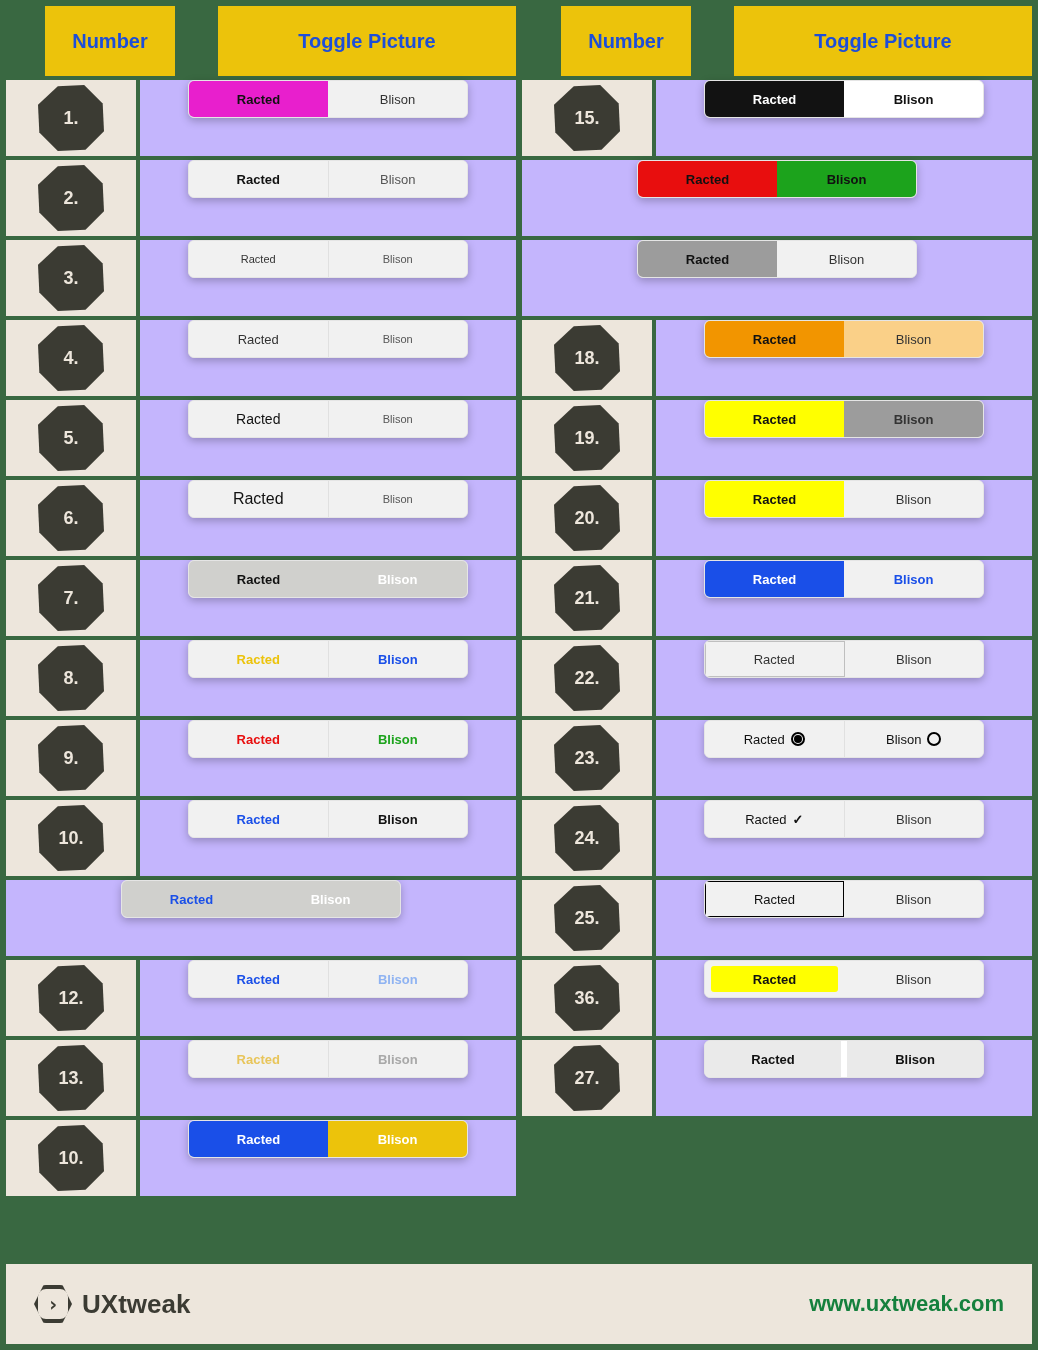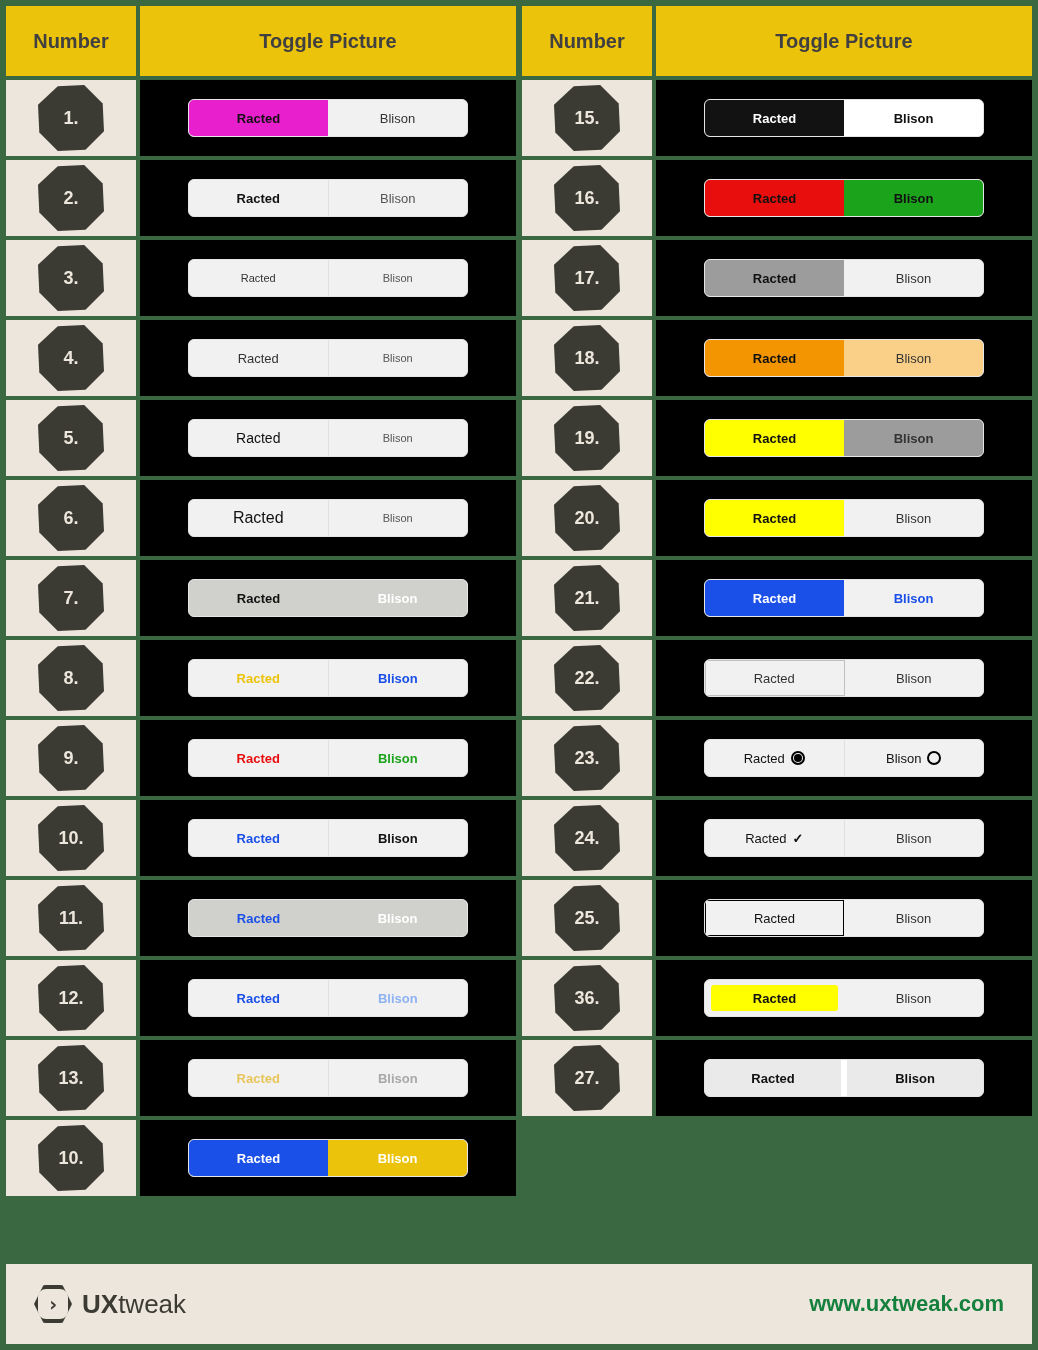--- a/index.html
+++ b/index.html
@@ -30,21 +30,22 @@
     gap: 4px;
     height: 70px;
   }
   .header-cell {
     background: #ECC30B;
     display: flex;
     align-items: center;
     justify-content: center;
     font-size: 20px;
     font-weight: 700;
-    color: #404040;
+    color: #1d4ed8;
+    margin-left: 39px;
   }
   .num-col { width: 130px; }
   .pic-col { flex: 1; }
   .row {
     display: flex;
     gap: 4px;
     height: 76px;
   }
   .num-cell {
     width: 130px;
@@ -60,23 +61,23 @@
     color: #EDE6DC;
     font-weight: 700;
     font-size: 18px;
     display: flex;
     align-items: center;
     justify-content: center;
     clip-path: polygon(30% 2%, 70% 0%, 98% 28%, 100% 70%, 72% 98%, 30% 100%, 2% 72%, 0% 30%);
   }
   .pic-cell {
     flex: 1;
-    background: #000000;
-    display: flex;
-    align-items: center;
+    background: #c4b5fd;
+    display: flex;
+    align-items: flex-start;
     justify-content: center;
     padding: 0 18px;
   }
   .toggle {
     display: flex;
     width: 280px;
     height: 38px;
     border-radius: 6px;
     overflow: hidden;
     box-shadow: 0 3px 8px rgba(0,0,0,0.25);
@@ -116,21 +117,21 @@
     font-weight:800; font-size:20px;
     font-family: monospace;
   }
   .url {
     font-size: 22px;
     font-weight: 700;
     color: #15803d;
   }
   .radio { width:14px; height:14px; border:2px solid #000; border-radius:50%; display:inline-flex; align-items:center; justify-content:center;}
   .radio.filled::after{content:"";width:8px;height:8px;background:#000;border-radius:50%;}
-  .light { font-weight: 400; }
+  .light { font-weight: 700; }
 </style>
 </head>
 <body>
 
 <div class="grid">
   <div class="col" id="col-left">
     <div class="header-row">
       <div class="header-cell num-col">Number</div>
       <div class="header-cell pic-col">Toggle Picture</div>
     </div>
@@ -278,23 +279,20 @@
             <div class="seg" style="background: rgb(241, 241, 241); color: rgb(26, 79, 232); font-weight: 700; border-right: 1px solid rgb(224, 224, 224);">
               <span>Racted</span>
             </div>
             <div class="seg" style="background: rgb(241, 241, 241); color: rgb(17, 17, 17); font-weight: 700;">
               <span>Blison</span>
             </div>
           </div>
         </div>
       </div>
       <div class="row">
-        <div class="num-cell">
-          <div class="badge">11.</div>
-        </div>
         <div class="pic-cell">
           <div class="toggle">
             <div class="seg" style="background: rgb(208, 208, 205); color: rgb(26, 79, 232); font-weight: 700;">
               <span>Racted</span>
             </div>
             <div class="seg" style="background: rgb(208, 208, 205); color: rgb(255, 255, 255); font-weight: 700;">
               <span>Blison</span>
             </div>
           </div>
         </div>
@@ -359,38 +357,32 @@
             <div class="seg" style="background: rgb(18, 18, 18); color: rgb(255, 255, 255); font-weight: 700;">
               <span>Racted</span>
             </div>
             <div class="seg" style="background: rgb(255, 255, 255); color: rgb(17, 17, 17); font-weight: 700;">
               <span>Blison</span>
             </div>
           </div>
         </div>
       </div>
       <div class="row">
-        <div class="num-cell">
-          <div class="badge">16.</div>
-        </div>
         <div class="pic-cell">
           <div class="toggle">
             <div class="seg" style="background: rgb(232, 14, 14); color: rgb(17, 17, 17); font-weight: 700;">
               <span>Racted</span>
             </div>
             <div class="seg" style="background: rgb(28, 163, 28); color: rgb(17, 17, 17); font-weight: 700;">
               <span>Blison</span>
             </div>
           </div>
         </div>
       </div>
       <div class="row">
-        <div class="num-cell">
-          <div class="badge">17.</div>
-        </div>
         <div class="pic-cell">
           <div class="toggle">
             <div class="seg" style="background: rgb(156, 156, 156); color: rgb(17, 17, 17); font-weight: 700;">
               <span>Racted</span>
             </div>
             <div class="seg" style="background: rgb(241, 241, 241); color: rgb(51, 51, 51); font-weight: 400;">
               <span>Blison</span>
             </div>
           </div>
         </div>

